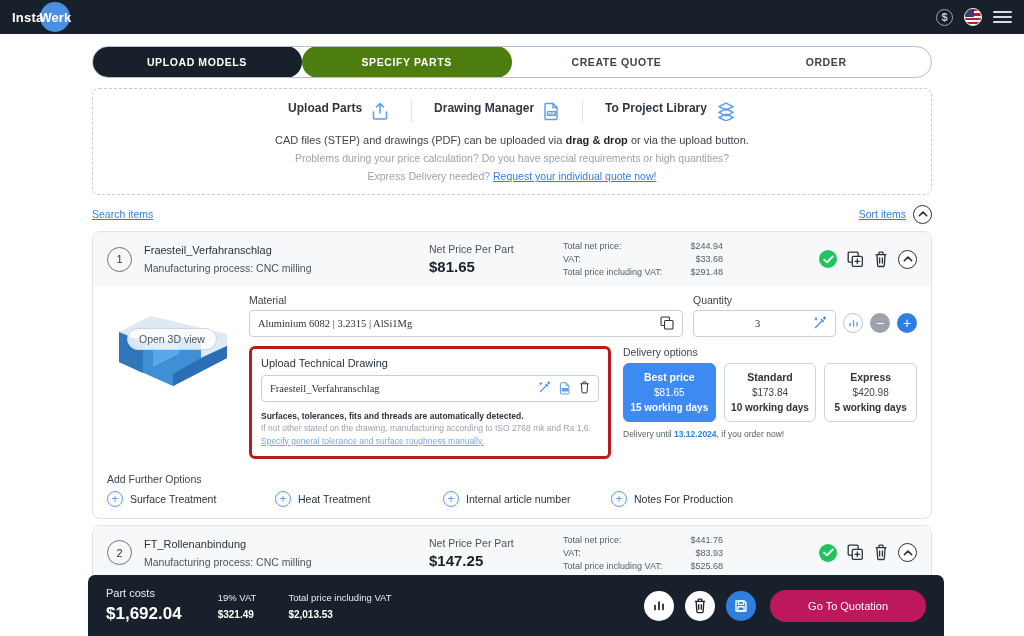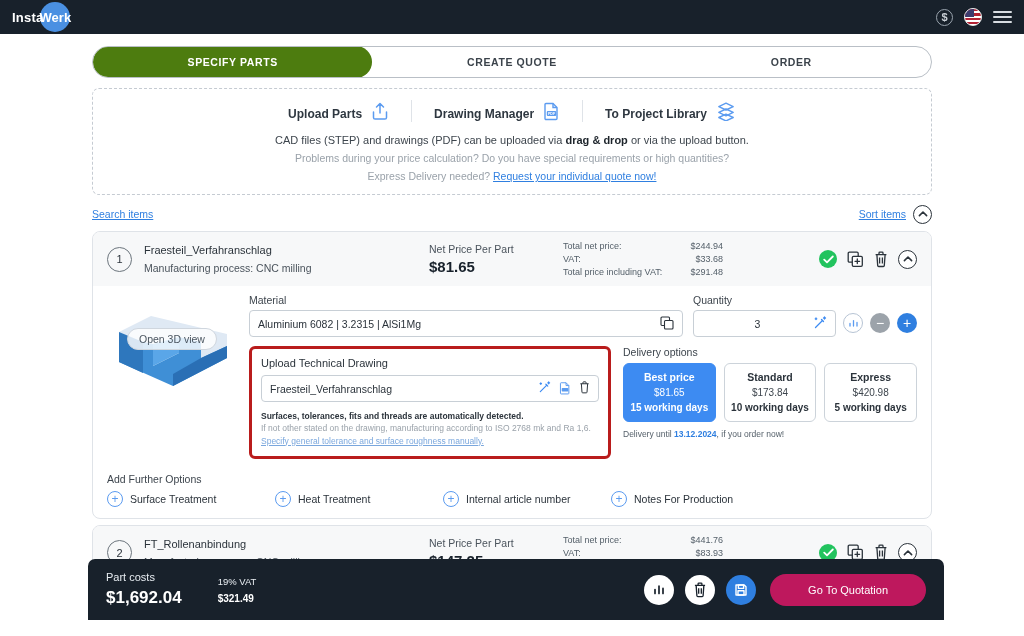--- a/index.html
+++ b/index.html
@@ -55,21 +55,21 @@
   .step.done { background: #18212b; color: #fff; border-radius: 16px; margin: -1px 0 -1px -1px; }
   .step.active { background: #4d7c0f; color: #fff; border-radius: 16px; margin: -1px 0; z-index:2;}
 
   
   .upload-panel {
     margin: 10px 92px 0 92px; border: 1.5px dashed #c5cbd2; border-radius: 7px;
     padding: 11px 0 12px 0; text-align: center; background:#fff;
   }
   .upload-actions { display:flex; align-items:center; justify-content:center; }
   .upl-item {
-    display:flex; align-items:flex-end; gap:9px; padding: 0 22px; cursor:pointer;
+    display:flex; align-items:flex-start; gap:9px; padding: 0 22px; cursor:pointer;
     font-size: 12px; font-weight: bold; color:#2e3740;
   }
   .upl-sep { width:1px; height: 22px; background:#dfe3e8; }
   .upl-icon { color:#5b9bf0; display:flex; align-items:center; }
   .upload-text1 { margin-top: 12px; font-size: 11px; color:#3d454d; }
   .upload-text1 b { color:#1d242b; }
   .upload-text2 { margin-top: 6px; font-size: 10.5px; color:#9aa2aa; }
   .upload-text3 { margin-top: 6px; font-size: 10.5px; color:#9aa2aa; }
   .link { color:#2f7fe0; text-decoration: underline; cursor:pointer; }
 
@@ -126,21 +126,21 @@
     font-size: 10.5px; color:#4a5560; white-space:nowrap; cursor:pointer;
   }
   .fields-col { flex:1; }
   .row1 { display:flex; gap: 10px; align-items:flex-end; }
   .fld { flex:1; }
   .fld-label { font-size:10.5px; color:#3d454d; margin-bottom: 4px; }
   .inp {
     height: 27px; border:1px solid #c8cfd6; border-radius:4px; background:#fff;
     display:flex; align-items:center; padding: 0 8px; font-size:10.5px; color:#2b333b;
   }
-  .inp .val { flex:1; }
+  .inp .val { flex:1;font-family:Liberation Serif, serif; }
   .qty-wrap { display:flex; align-items:flex-end; gap:7px; }
   .qty-field { width: 143px; }
   .qty-field .inp .val { text-align:center; }
   .rnd-btn {
     width:20px; height:20px; border-radius:50%; display:flex; align-items:center;
     justify-content:center; cursor:pointer; flex:none; margin-bottom: 4px;
   }
   .rnd-outline { border:1px solid #b7c4d4; background:#fff; }
   .rnd-gray { background:#9ca3aa; color:#fff; font-size:14px; }
   .rnd-blue { background:#2f7fe0; color:#fff; font-size:14px; }
@@ -179,21 +179,21 @@
   .opt { display:flex; align-items:center; gap:7px; width: 168px; cursor:pointer; }
   .plus-ic {
     width:16px; height:16px; border-radius:50%; border:1.3px solid #5b9bf0; color:#5b9bf0;
     display:flex; align-items:center; justify-content:center; font-size:12px; flex:none;
     line-height:1;
   }
   .opt-label { font-size: 10.5px; color:#2b333b; }
 
   
   .bottombar {
-    position:absolute; left: 88px; bottom: 16px; width: 856px; height: 61px;
+    position:absolute; left: 88px; bottom: 0; width: 856px; height: 61px;
     background:#18212b; border-radius: 7px 7px 0 0; display:flex; align-items:center;
     padding: 0 18px; gap: 0;
   }
   .bb-block { display:flex; flex-direction:column; justify-content:center; }
   .bb-label { font-size: 11px; color:#e8edf2; margin-bottom: 5px; }
   .bb-value { font-size: 17px; font-weight:bold; color:#fff; }
   .bb-sub-label { font-size: 9.5px; color:#e8edf2; margin-bottom: 6px; }
   .bb-sub-value { font-size: 10px; font-weight:bold; color:#fff; }
   .bb-spacer { flex:1; }
   .bb-icons { display:flex; align-items:center; gap: 11px; }
@@ -231,20 +231,21 @@
       <div class="burger">
         <span></span>
           <span></span>
           <span></span>
       </div>
     </div>
   </div>
 
   <div class="steps-wrap">
     <div class="steps">
+      <div class="step done">UPLOAD MODELS</div>
       <div class="step active">SPECIFY PARTS</div>
       <div class="step">CREATE QUOTE</div>
       <div class="step">ORDER</div>
     </div>
   </div>
 
   <div class="upload-panel">
     <div class="upload-actions">
       <div class="upl-item">
         <span>Upload Parts</span>
@@ -564,20 +565,24 @@
 
   <div class="bottombar">
     <div class="bb-block">
       <span class="bb-label">Part costs</span>
       <span class="bb-value">$1,692.04</span>
     </div>
     <div class="bb-block" style="margin-left:36px;">
       <span class="bb-sub-label">19% VAT</span>
       <span class="bb-sub-value">$321.49</span>
     </div>
+    <div class="bb-block" style="margin-left:32px;">
+      <span class="bb-sub-label">Total price including VAT</span>
+      <span class="bb-sub-value">$2,013.53</span>
+    </div>
     <div class="bb-spacer"></div>
     <div class="bb-icons">
       <span class="bb-rnd bb-white">
         <svg width="14" height="14" viewBox="0 0 14 14" fill="none" stroke="#18212b" stroke-width="1.7" stroke-linecap="round">
           <path d="M3 10.5 V6.6 M7 10.5 V3.2 M11 10.5 V5.4"></path>
         </svg>
       </span>
       <span class="bb-rnd bb-white">
         <svg width="14" height="16" viewBox="0 0 14 17" fill="none" stroke="#18212b" stroke-width="1.4">
           <path d="M1.6 3.6 h10.8 M5 3.6 V1.9 a.8 .8 0 0 1 .8 -.8 h2.4 a.8 .8 0 0 1 .8 .8 v1.7"></path>

